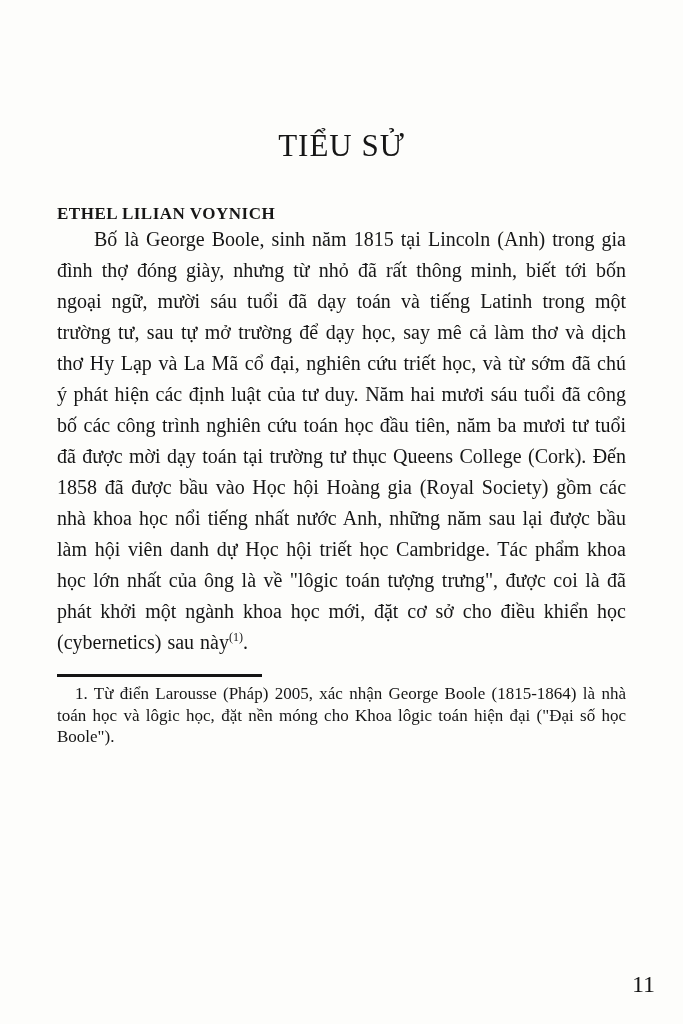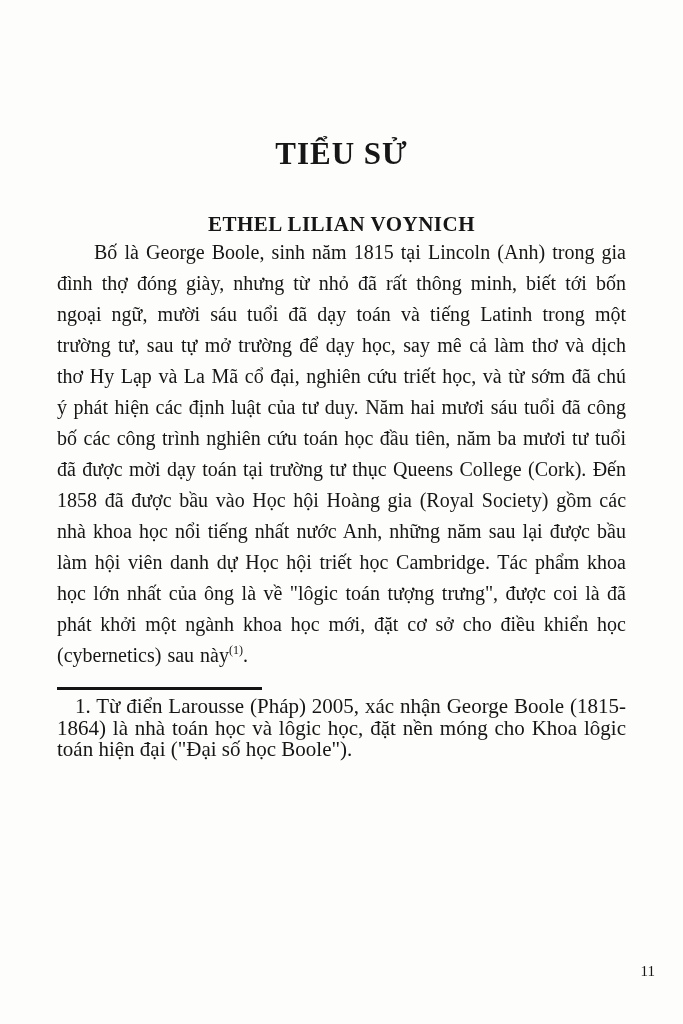--- a/index.html
+++ b/index.html
@@ -13,31 +13,30 @@
     height: 1024px;
     margin: 0 auto;
     background: #fdfdfb;
     color: #161616;
     font-family: "Liberation Serif", "DejaVu Serif", serif;
     box-sizing: border-box;
     padding: 0 57px;
     overflow: hidden;
   }
   .title {
-    margin: 8px;
+    margin: 0;
     padding-top: 128px;
     text-align: center;
     font-size: 31px;
-    font-weight: bold;
+    font-weight: normal;
     letter-spacing: 1px;
   }
   .subtitle {
     margin: 40px 0 0 0;
-    text-align: center;
-    font-size: 21px;
+    font-size: 17px;
     font-weight: bold;
     letter-spacing: 0.5px;
   }
   .body-para {
     margin: 0;
     font-size: 20px;
     line-height: 31px;
     text-align: justify;
     text-indent: 37px;
     word-spacing: 1px;
@@ -53,30 +52,30 @@
     line-height: 0;
   }
   .footnote-rule {
     margin-top: 16px;
     width: 205px;
     height: 3px;
     background: #141414;
   }
   .footnote-text {
     margin: 6px 0 13px 0;
-    font-size: 21px;
+    font-size: 17px;
     line-height: 21.5px;
     text-align: justify;
     text-indent: 18px;
   }
   .page-number {
     position: absolute;
     right: 28px;
-    bottom: 44px;
-    font-size: 15px;
+    bottom: 26px;
+    font-size: 24px;
   }
 </style>
 </head>
 <body>
 
 <div class="page">
 
   <h1 class="title">TIỂU SỬ</h1>
 
   <h2 class="subtitle">ETHEL LILIAN VOYNICH</h2>

